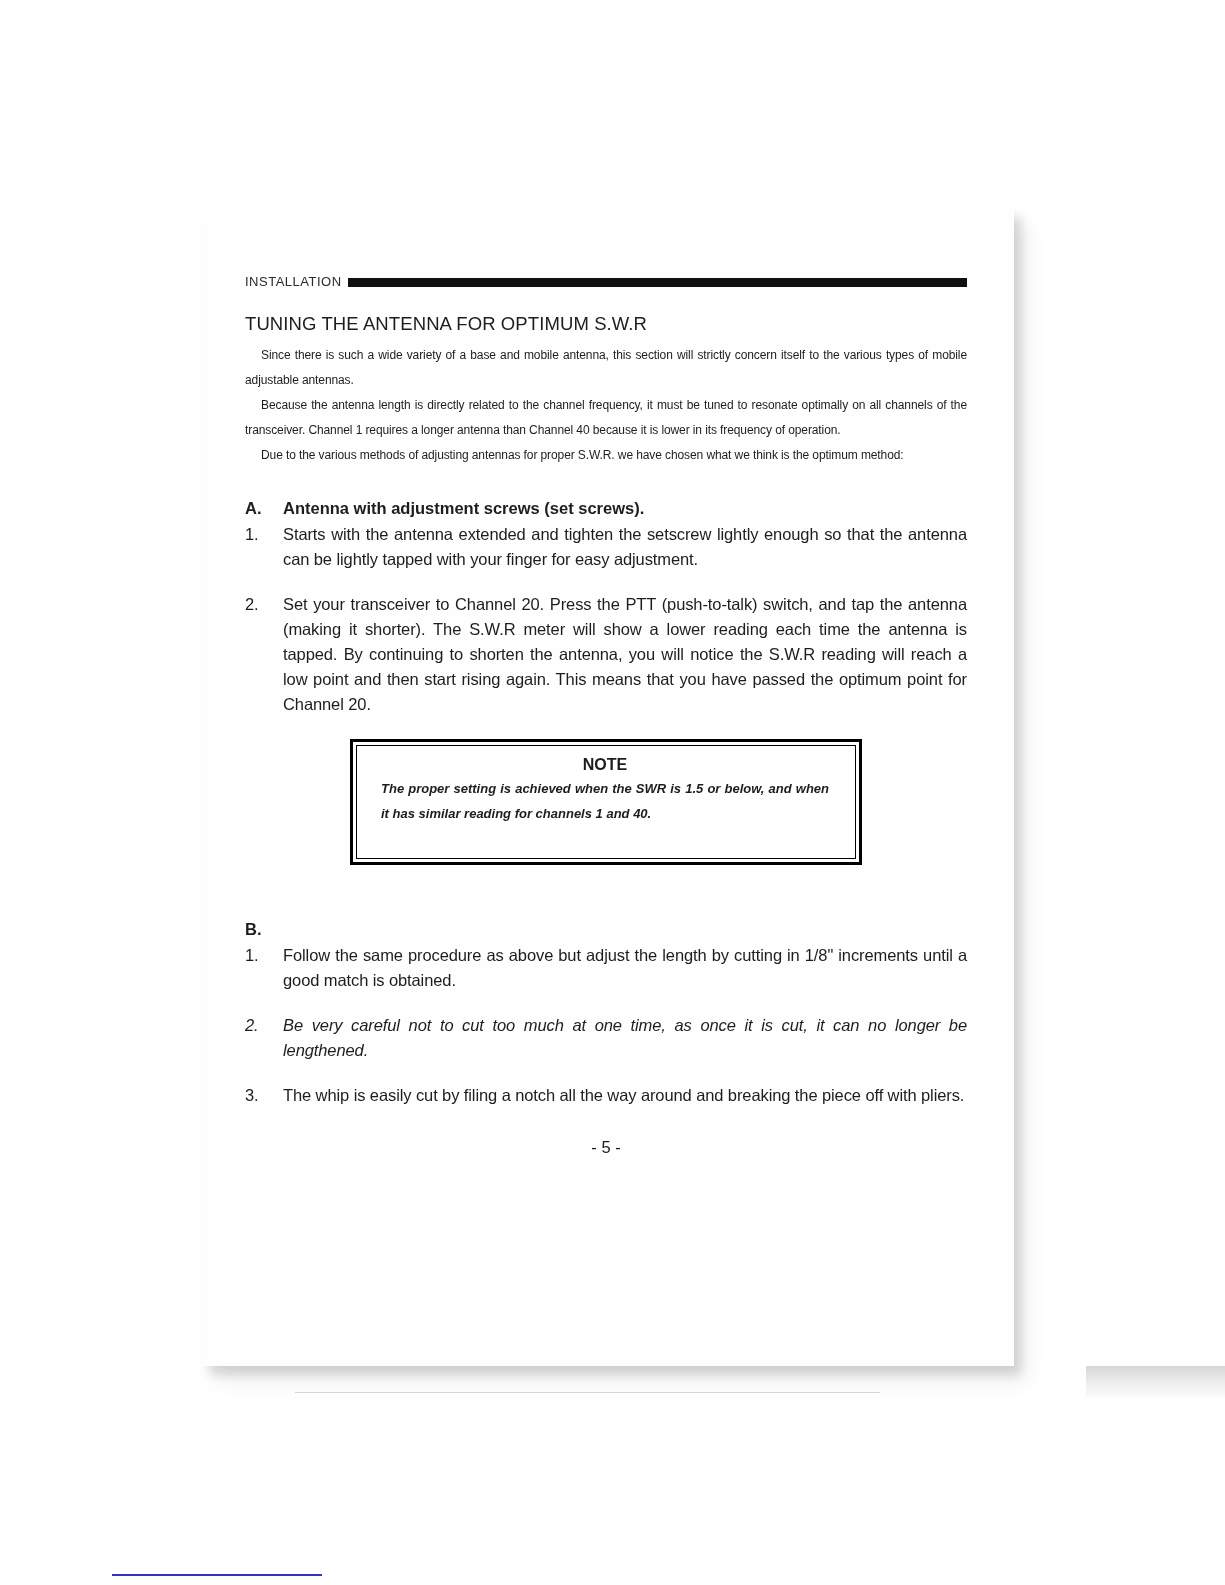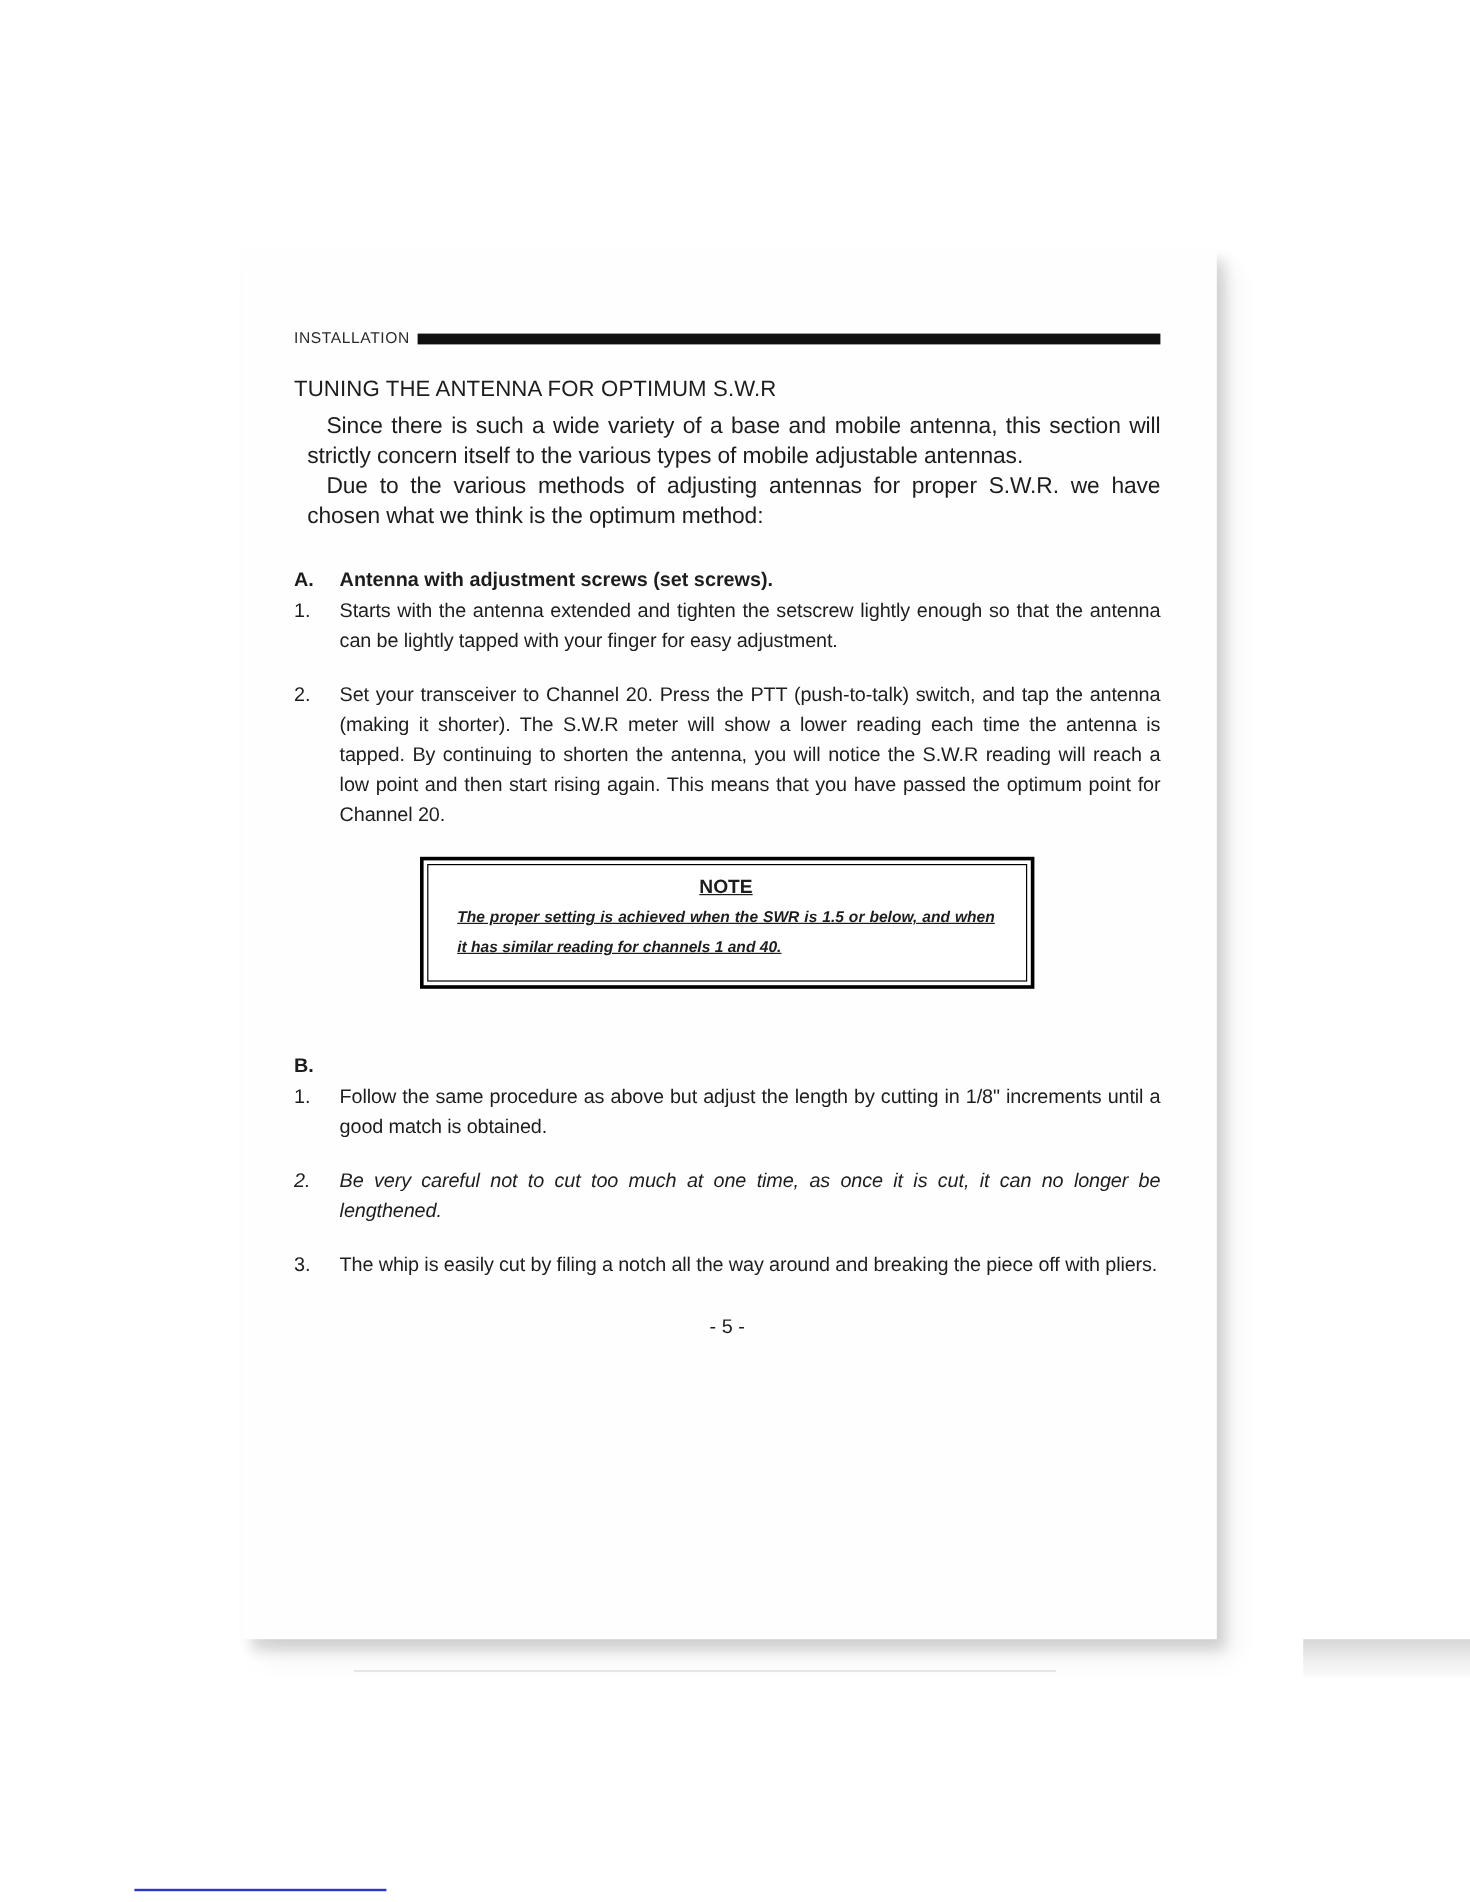--- a/index.html
+++ b/index.html
@@ -44,25 +44,25 @@
     margin-left: 6px;
     margin-top: 2px;
   }
   .doc-title {
     font-size: 18.5px;
     font-weight: normal;
     letter-spacing: 0.1px;
     margin-bottom: 8px;
   }
   p.body-text {
-    font-size: 19px;
+    font-size: 12px;
     line-height: 25px;
     text-align: justify;
     text-indent: 16px;
-    margin: 0 0 0 11px;
+    margin: 0 0 0 0;
     letter-spacing: -0.1px;
   }
   p.body-text + p.body-text { margin-top: 0; }
   .section-heading {
     display: flex;
     font-size: 16.5px;
     font-weight: bold;
     line-height: 25px;
     margin-top: 28px;
   }
@@ -81,22 +81,21 @@
   .mid-paragraph { margin-top: 18px; }
   .note-box-outer {
     margin: 22px 0 0 105px;
     width: 500px;
     border: 3px solid #000;
     padding: 3px;
     background: #fff;
   }
   .note-box-inner {
     border: 1px solid #000;
-    padding: 10px 26px 16px 24px;
-    text-decoration: underline;
+    padding: 10px 26px 32px 24px;
   }
   .note-title {
     text-align: center;
     font-weight: bold;
     font-size: 16px;
     margin-bottom: 2px;
   }
   .note-body {
     font-size: 13px;
     font-weight: bold;
@@ -143,20 +142,21 @@
   <div class="content">
 
     <div class="header-row">
       <span class="header-label">INSTALLATION</span>
       <span class="header-rule"></span>
     </div>
 
     <div class="doc-title">TUNING THE ANTENNA FOR OPTIMUM S.W.R</div>
 
     <p class="body-text">Since there is such a wide variety of a base and mobile antenna, this section will strictly concern itself to the various types of mobile adjustable antennas.</p>
+    <p class="body-text">Because the antenna length is directly related to the channel frequency, it must be tuned to resonate optimally on all channels of the transceiver. Channel 1 requires a longer antenna than Channel 40 because it is lower in its frequency of operation.</p>
     <p class="body-text">Due to the various methods of adjusting antennas for proper S.W.R. we have chosen what we think is the optimum method:</p>
 
     <div class="section-heading">
       <span class="num">A.</span>
       <span>Antenna with adjustment screws (set screws).</span>
     </div>
 
     <div class="list-item">
       <span class="num">1.</span>
       <span class="item-text">Starts with the antenna extended and tighten the setscrew lightly enough so that the antenna can be lightly tapped with your finger for easy adjustment.</span>

